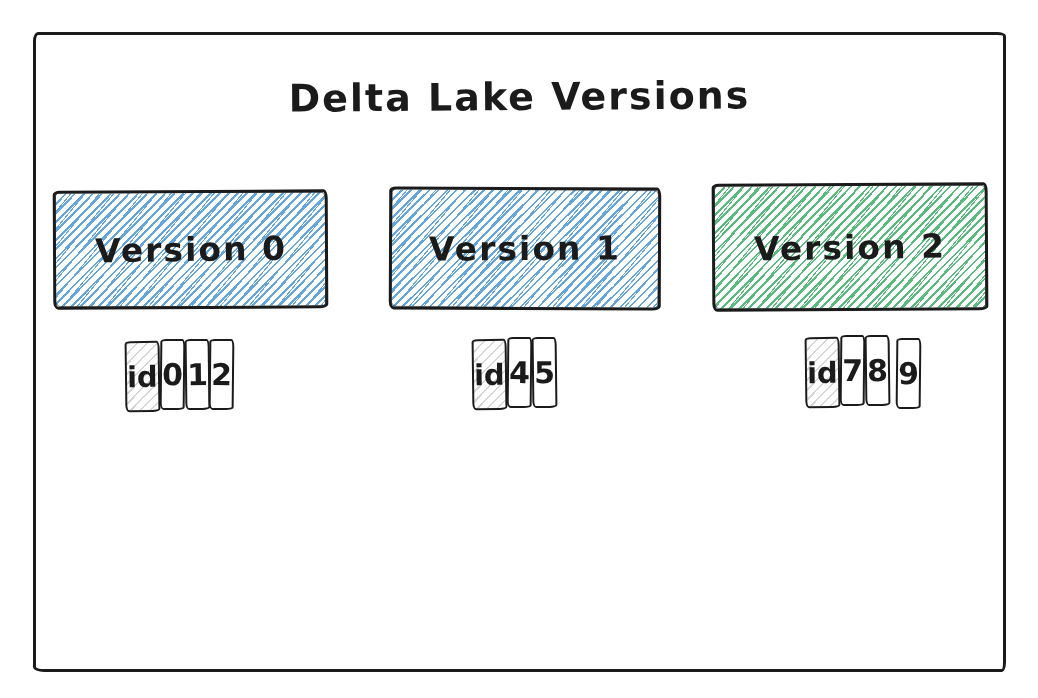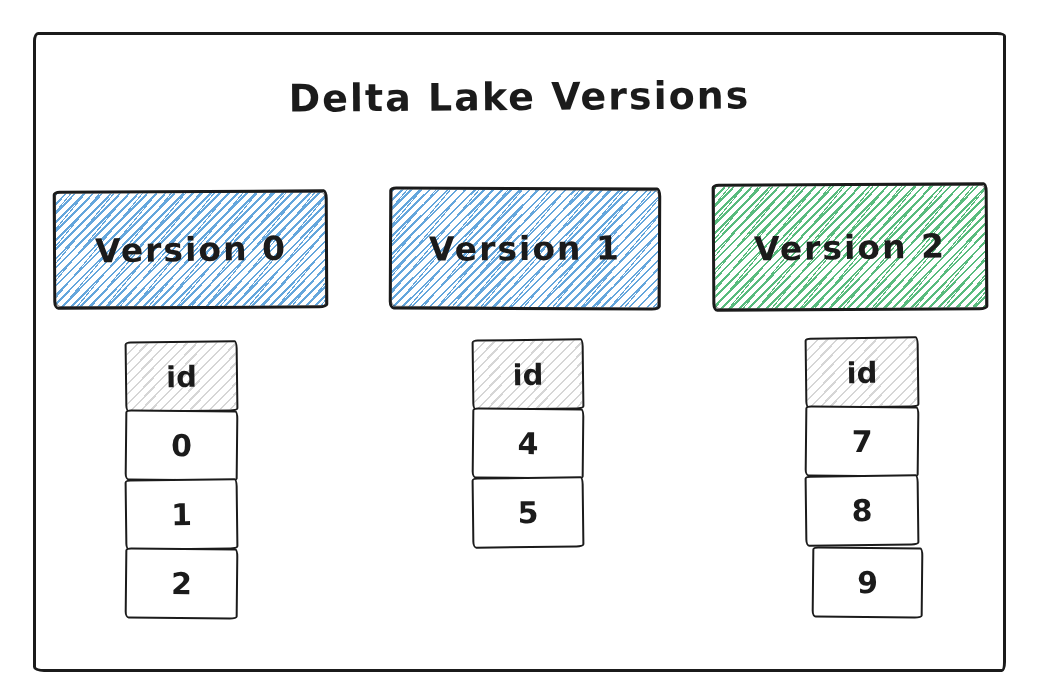--- a/index.html
+++ b/index.html
@@ -70,21 +70,20 @@
     font-size: 33px;
     font-weight: bold;
     letter-spacing: 2px;
     transform: rotate(-0.6deg);
   }
 
   
   .stack {
     position: absolute;
     display: flex;
-    flex-direction: column;
   }
   .s0 { left: 89px;  top: 306px; width: 113px; }
   .s1 { left: 436px; top: 304px; width: 112px; }
   .s2 { left: 769px; top: 302px; width: 114px; }
 
   .cell {
     height: 71px;
     margin-top: -2px;
     border: 2.5px solid var(--ink);
     border-radius: 6px 3px 8px 4px / 3px 8px 3px 7px;

